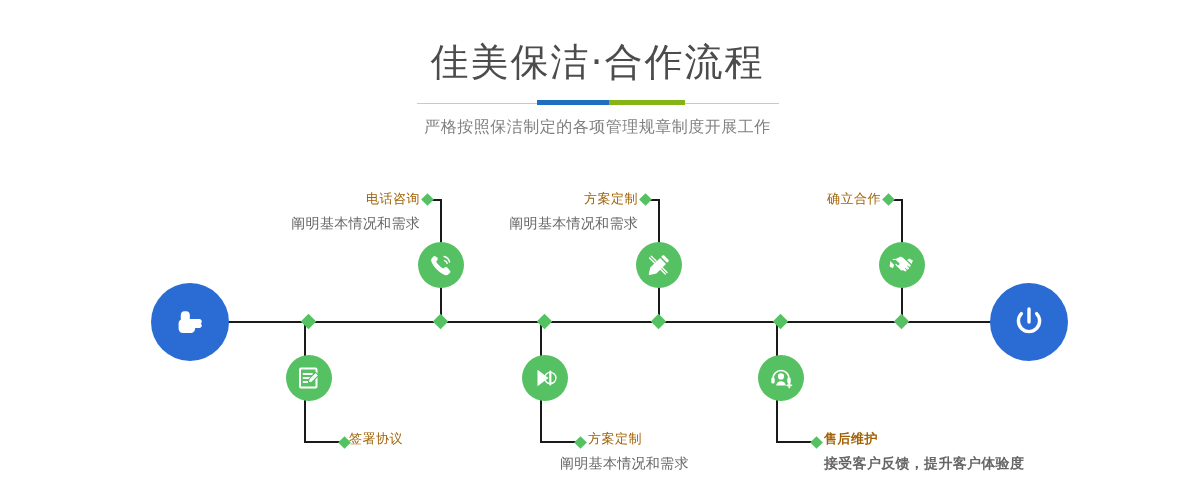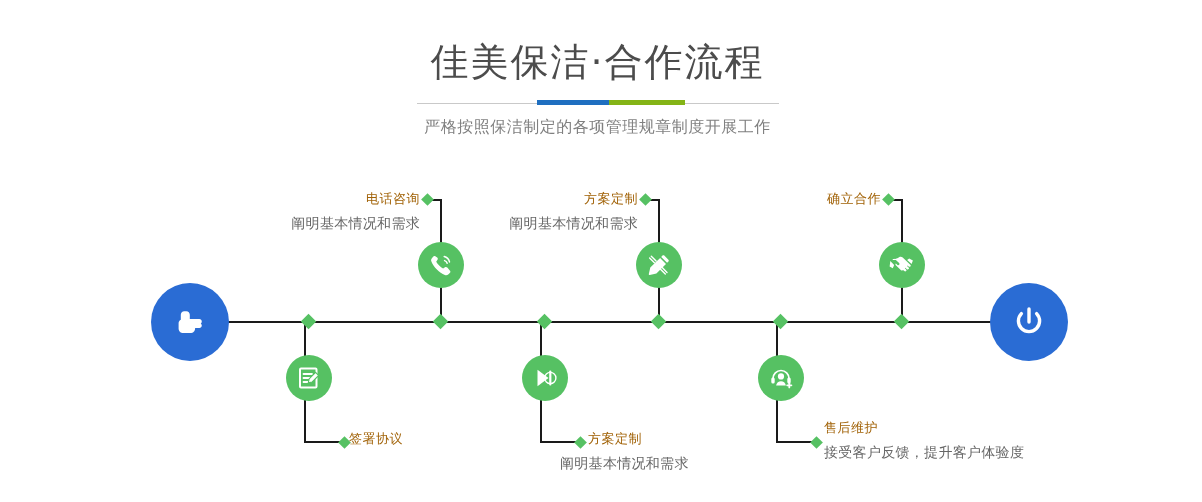--- a/index.html
+++ b/index.html
@@ -317,18 +317,18 @@
         <g stroke="#ffffff" stroke-width="1.8" stroke-linecap="round">
           <line x1="19.2" y1="20.3" x2="23.4" y2="20.3"></line>
           <line x1="21.3" y1="18.2" x2="21.3" y2="22.4"></line>
         </g>
       </svg>
     </span>
   </div>
   <div class="conn-v" style="left:776px; top:321px; height:122px;"></div>
   <div class="conn-h" style="left:776px; top:441px; width:37px;"></div>
   <div class="tip" style="left:812px; top:438px;"></div>
-  <div class="label-bottom" style="left:824px; top:417px;">
+  <div class="label-bottom" style="left:824px; top:428px;font-weight:bold;">
     <div class="label-title">售后维护</div>
     <div class="label-desc" style="">接受客户反馈，提升客户体验度</div>
   </div>
 
 </div>
 
 </body></html>

